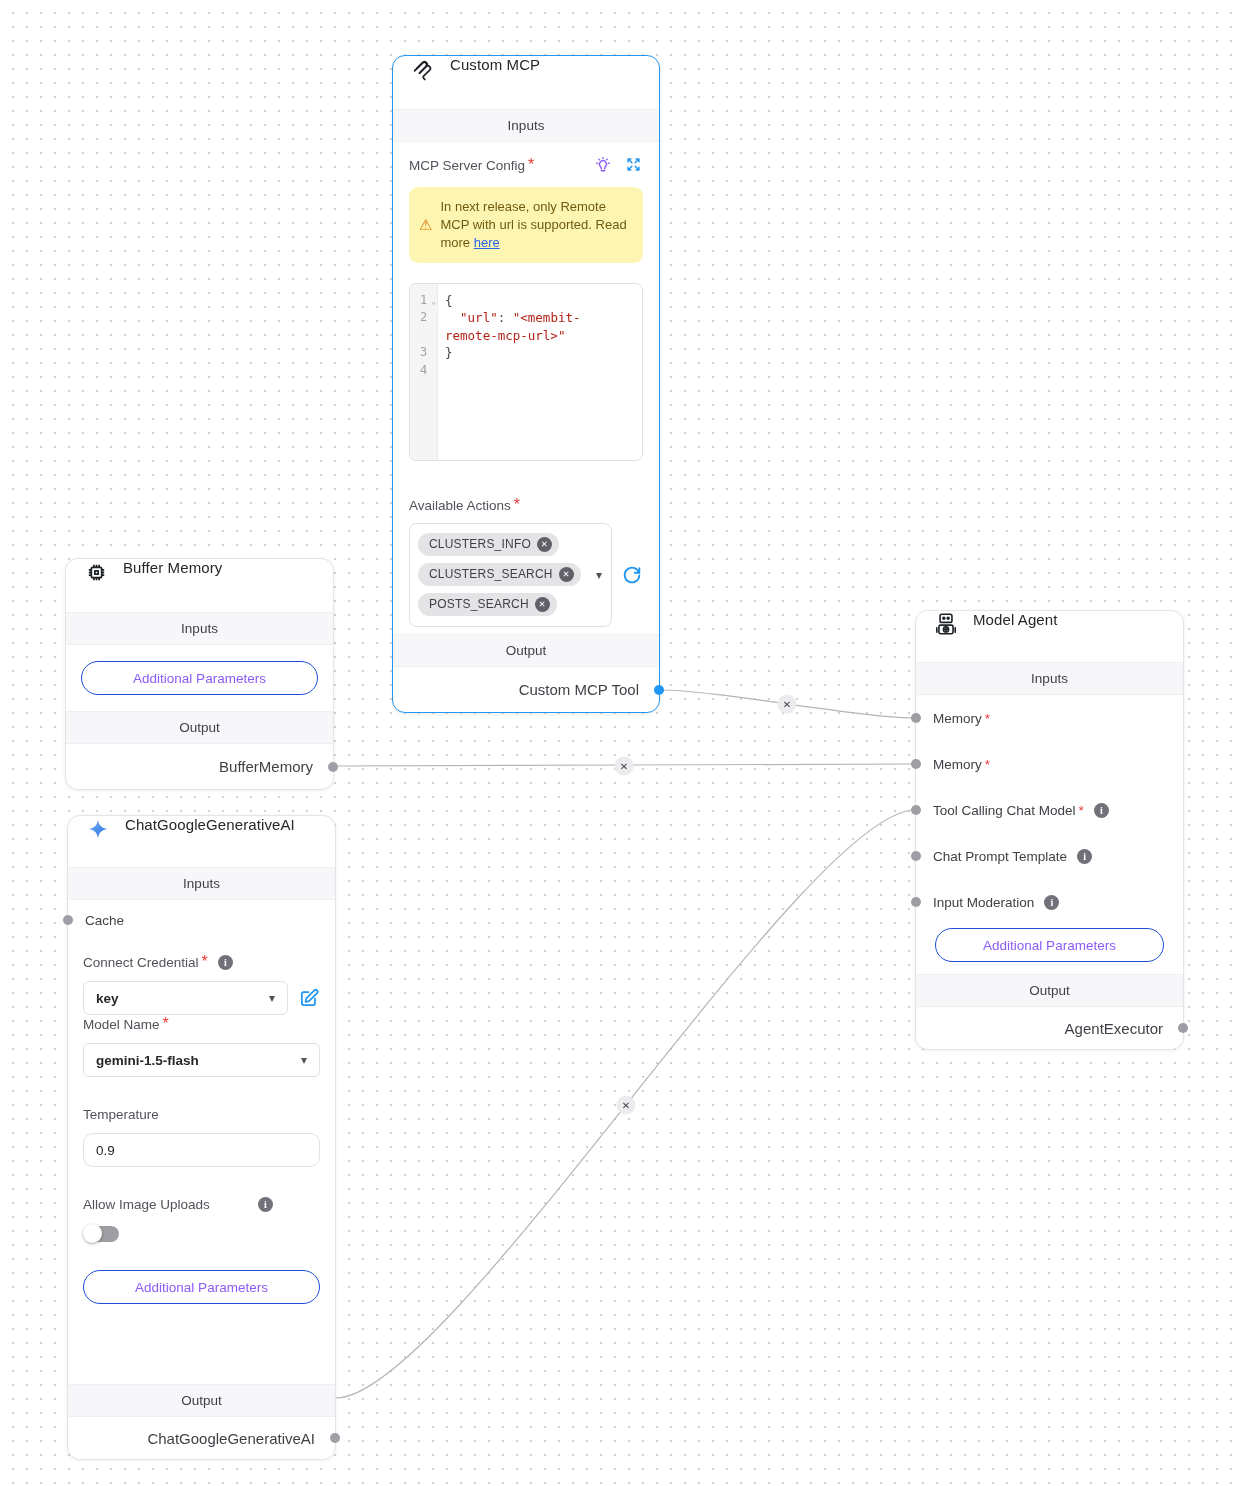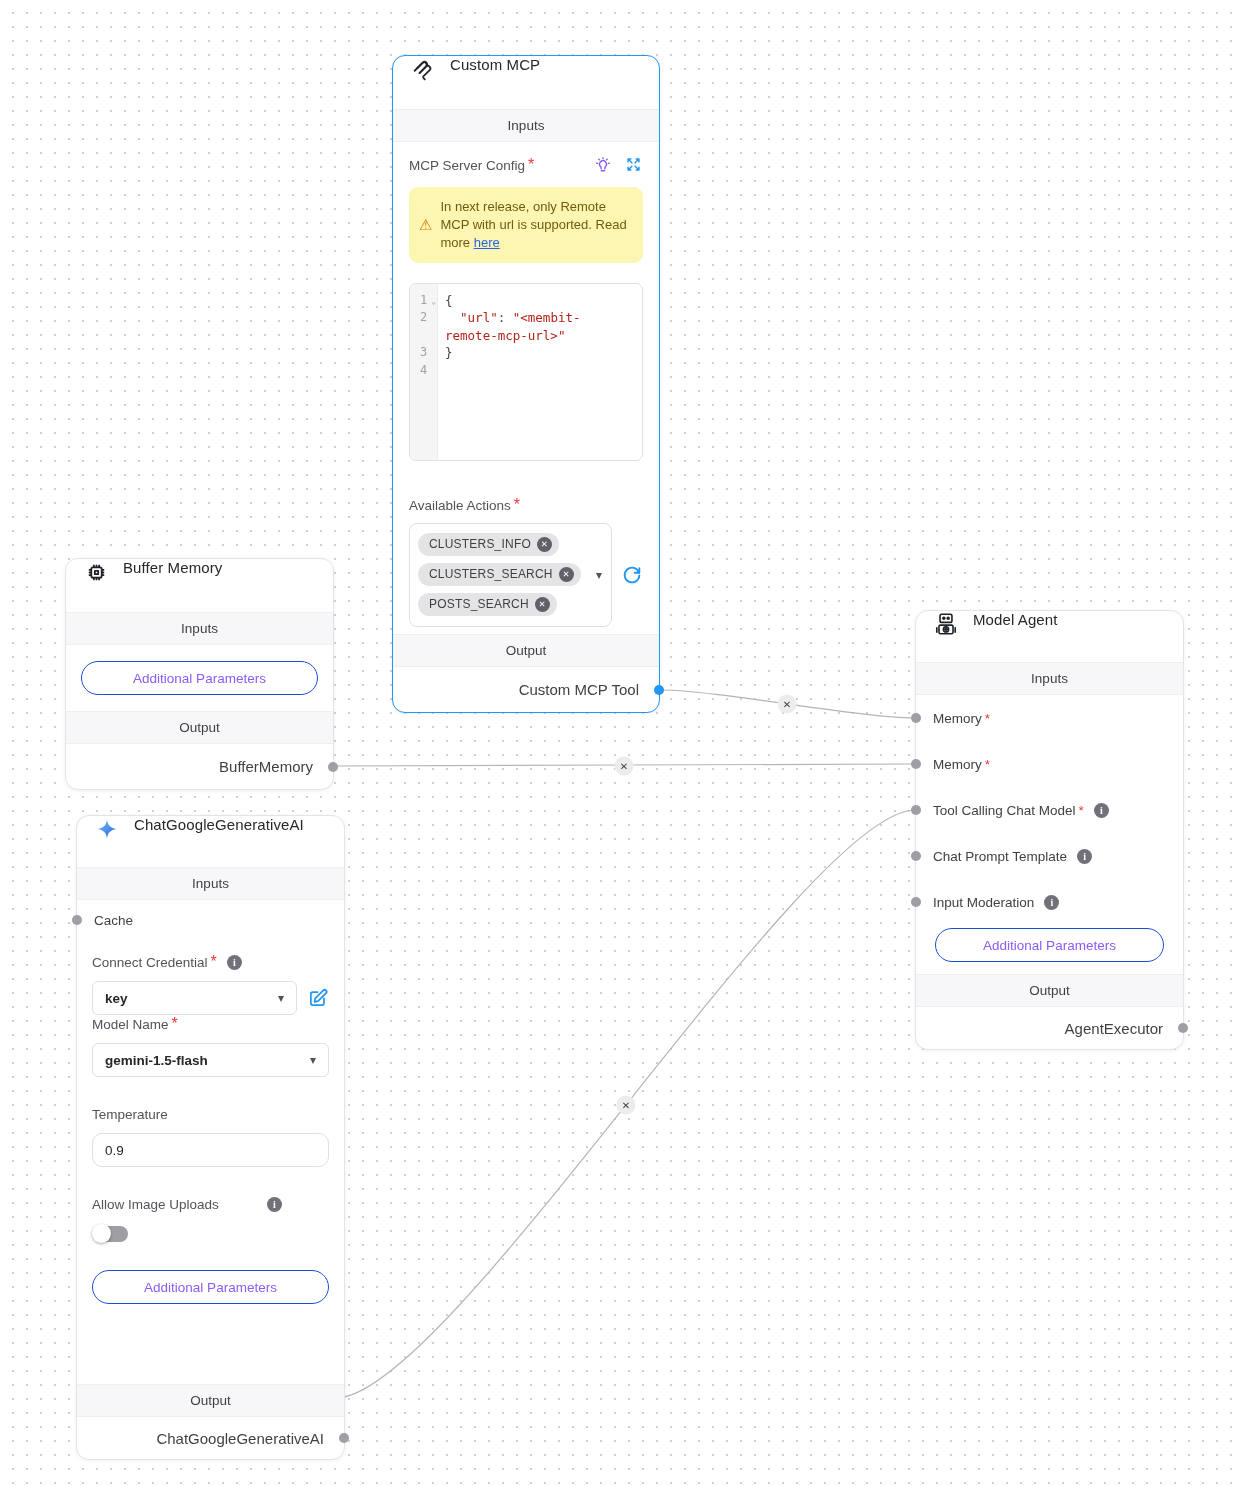--- a/index.html
+++ b/index.html
@@ -278,21 +278,21 @@
     <div class="body" style="flex:1; justify-content:center; padding:0 15px;">
       <div class="pill-btn">Additional Parameters</div>
     </div>
     <div class="sec-bar out">Output</div>
     <div class="out-row">
       <span>BufferMemory</span>
       <span class="dot right"></span>
     </div>
   </div>
 
-  <div class="node" style="left:76px; top:815px; width:269px; height:645px">
+  <div class="node" style="left:67px; top:815px; width:269px; height:645px">
     <div class="node-header" style="min-height:51px">
       <span class="node-icon">
         <svg viewBox="0 0 24 24" width="24" height="24">
           <defs>
             <linearGradient id="gemg" x1="0" y1="0" x2="1" y2="1">
               <stop offset="0" stop-color="#7db6f7"></stop>
                 <stop offset="1" stop-color="#1f6ae0"></stop>
             </linearGradient>
           </defs>
           <path fill="url(#gemg)" d="M12 2.5 C12.8 8 14.5 10.6 21.5 12 C14.5 13.4 12.8 16 12 21.5 C11.2 16 9.5 13.4 2.5 12 C9.5 10.6 11.2 8 12 2.5 Z"></path>

